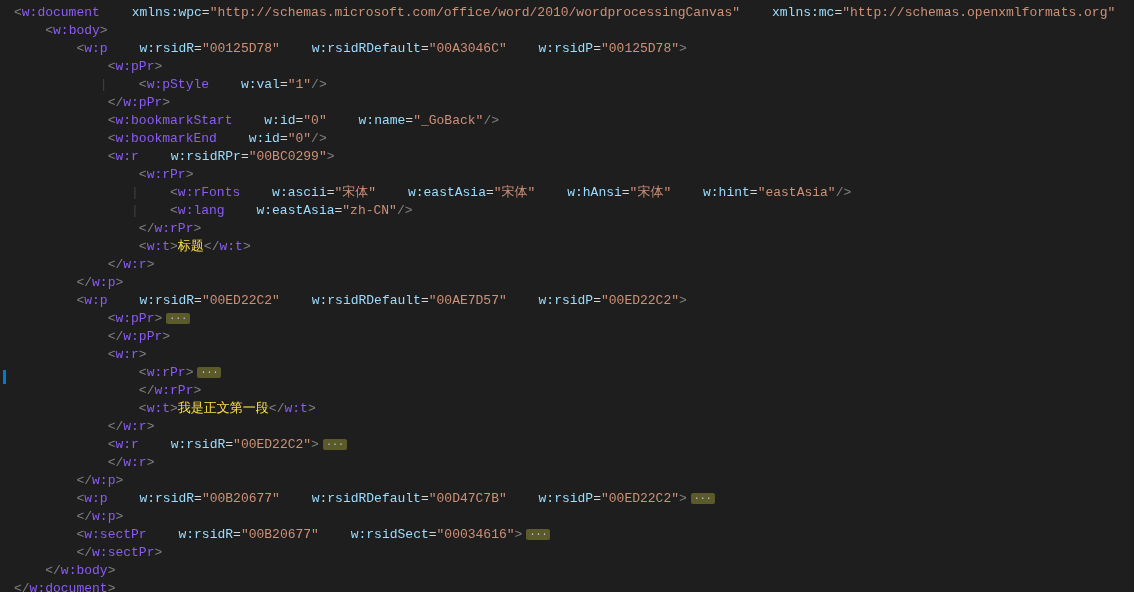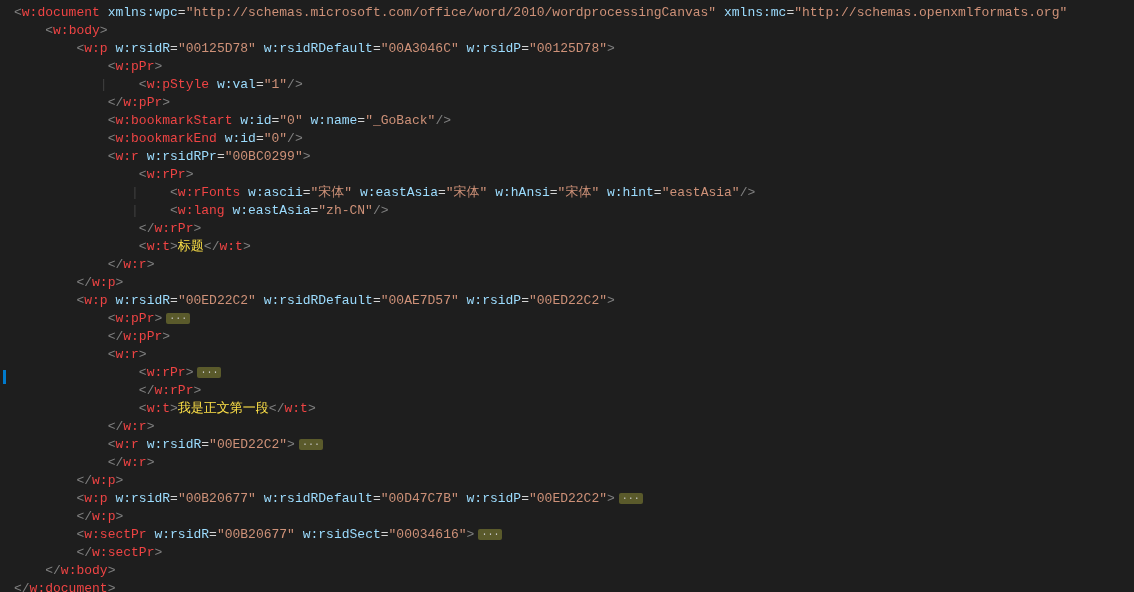--- a/index.html
+++ b/index.html
@@ -18,22 +18,22 @@
     padding: 4px 0 0 14px;
     white-space: pre;
   }
   .line {
     white-space: pre;
     height: 18px;
     position: relative;
   }
   
   .br { color: #808080; }      
-  .tag { color: #ef4444; }     
-  .attr { color: #9cdcfe; }    
+  .tag { color: #8b5cf6; }     
+  .attr { color: #9cdcfe; margin-left: 24px; }    
   .val { color: #ce9178; }     
   .txt { color: #fde047; }     
   .guide {
     position: absolute;
     left: 0;
     top: 0;
     pointer-events: none;
     color: #404040;
     user-select: none;
   }

